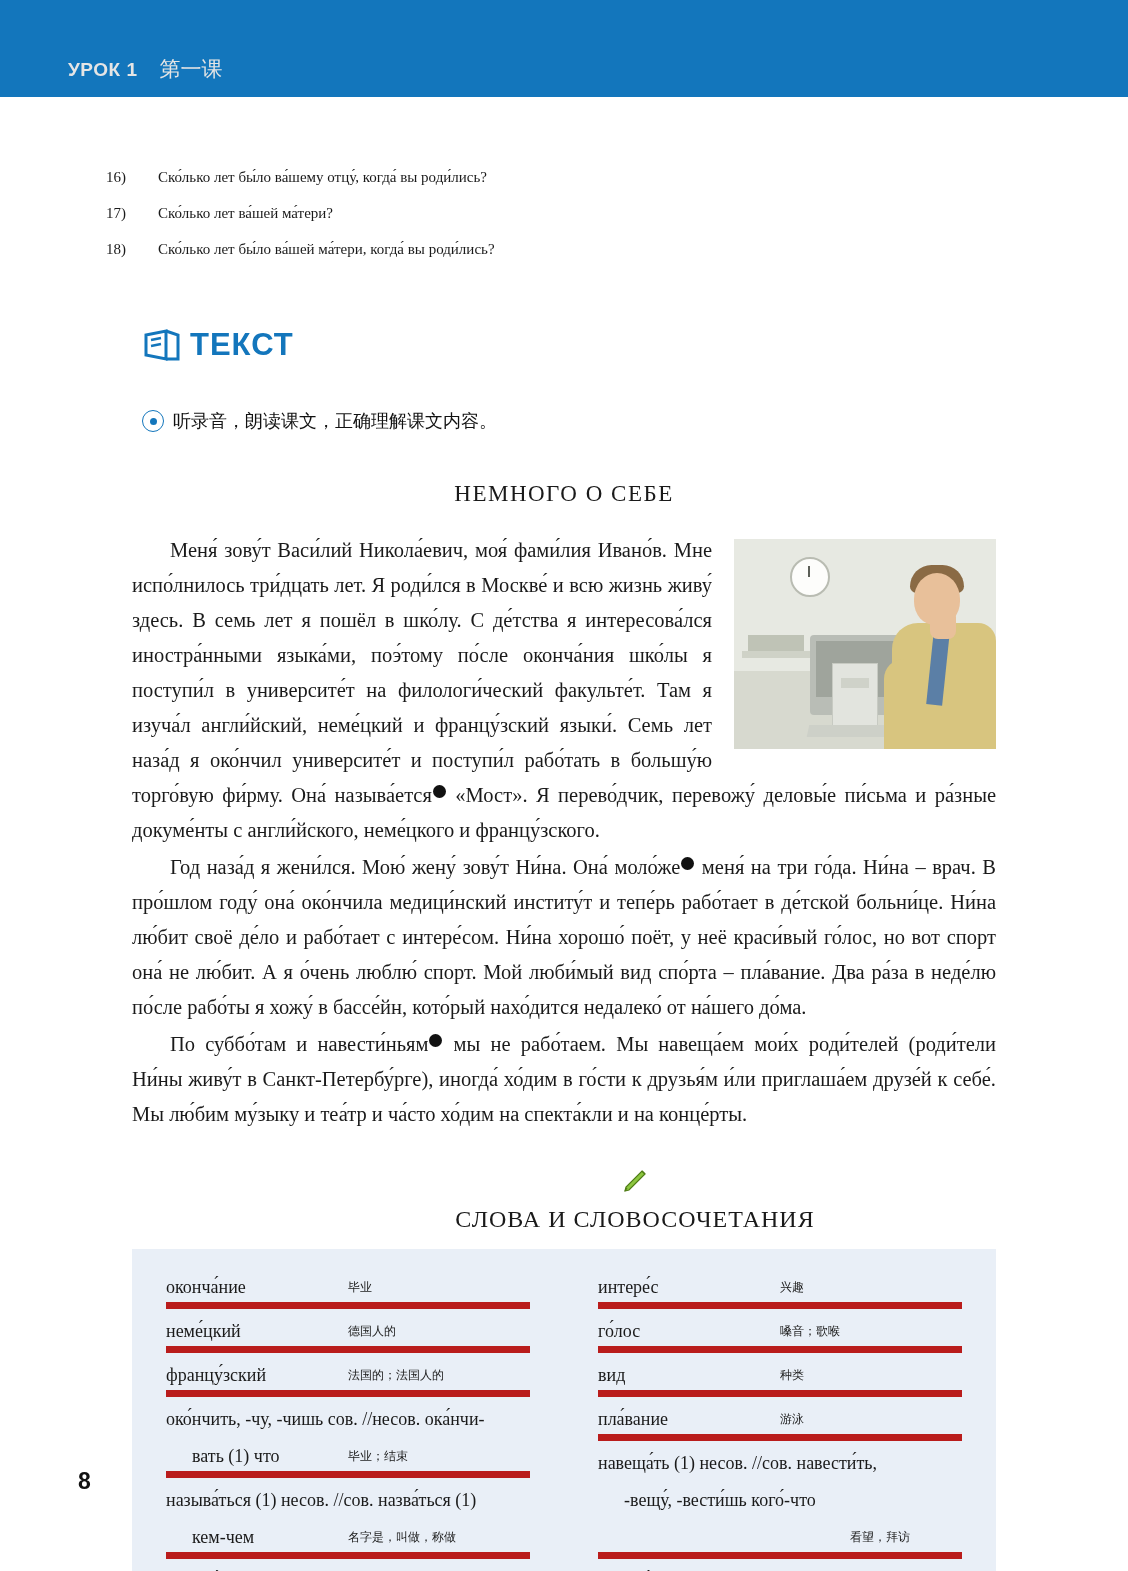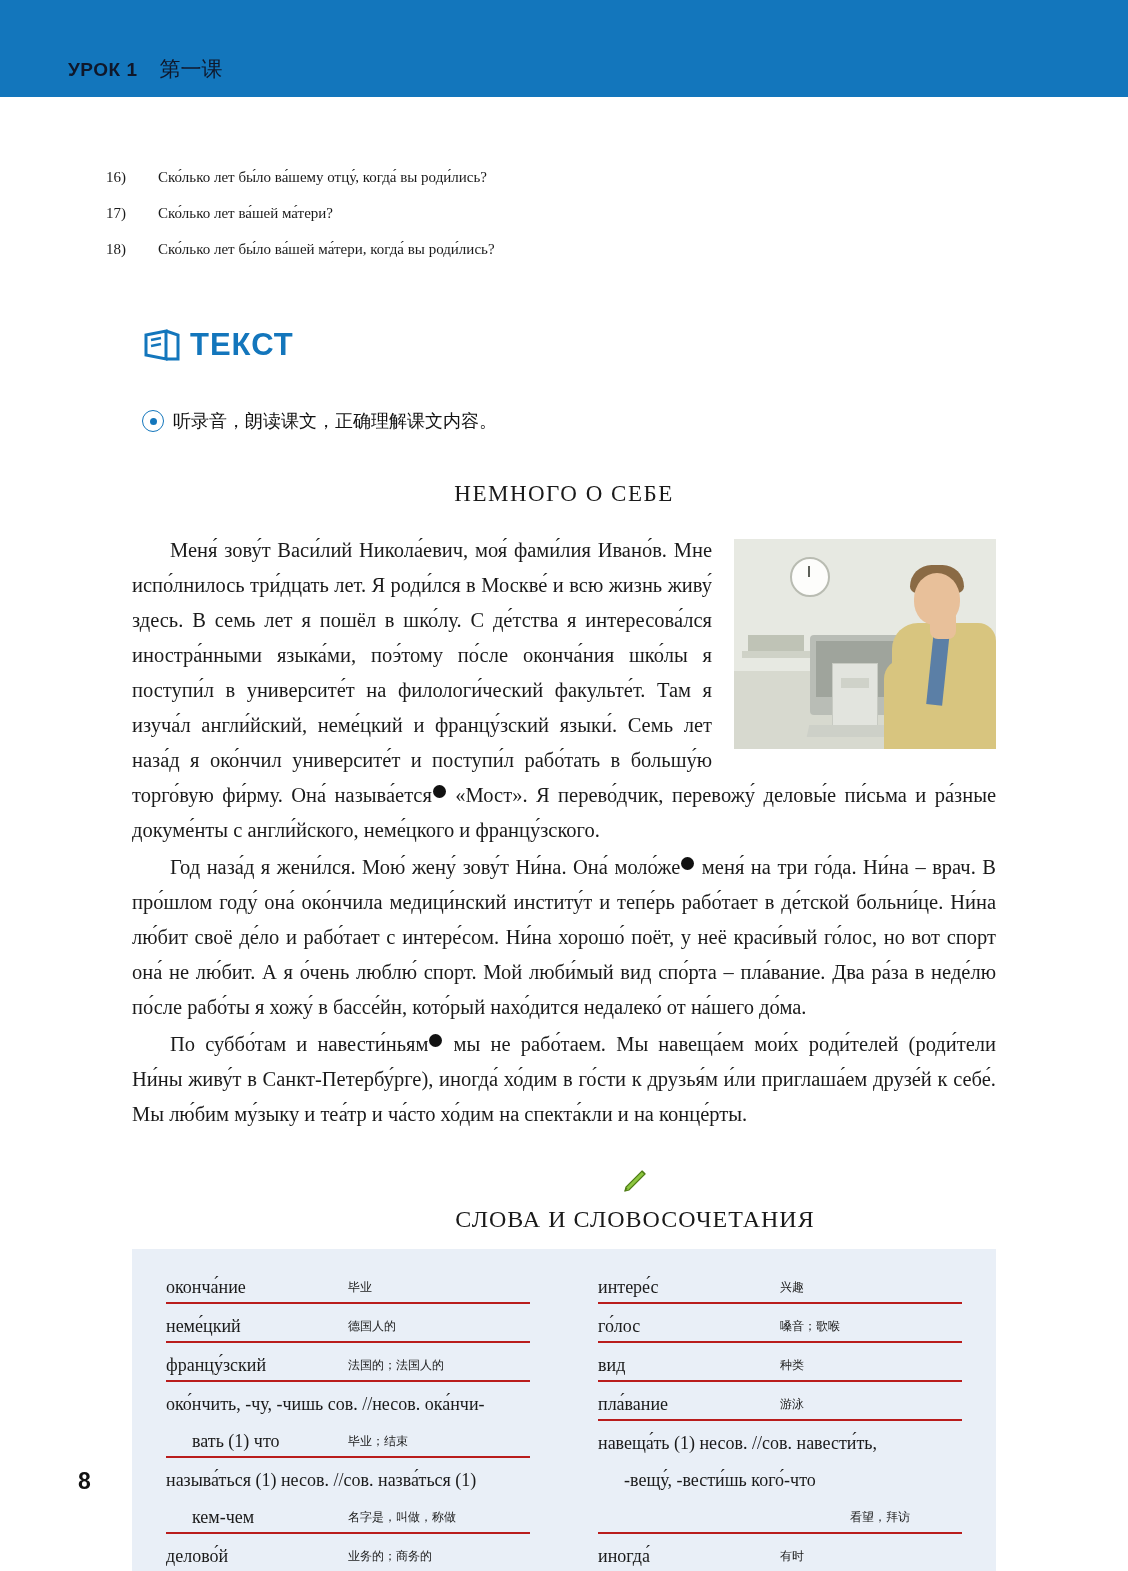--- a/index.html
+++ b/index.html
@@ -24,21 +24,21 @@
     height: 97px;
     background: #1376bc;
   }
   .header-inner {
     position: absolute;
     left: 68px;
     top: 55px;
     display: flex;
     align-items: baseline;
     gap: 22px;
-    color: #0f172a;
+    color: #e5e5e5;
     justify-content: flex-end;
   }
   .header-lesson {
     font-family: "Liberation Sans", sans-serif;
     font-weight: bold;
     font-size: 19px;
     letter-spacing: 0.5px;
   }
   .header-cn {
     font-family: "DejaVu Sans", sans-serif;
@@ -261,21 +261,21 @@
     box-sizing: border-box;
   }
   .vocab-col {
     width: 50%;
     box-sizing: border-box;
     padding: 0 34px;
   }
   .v-row {
     display: flex;
     align-items: flex-end;
-    border-bottom: 2px solid #b91c1c;
+    border-bottom: 7px solid #b91c1c;
     min-height: 32px;
     padding: 3px 0 2px 0;
     font-size: 18px;
     line-height: 26px;
   }
   .v-row.no-line { border-bottom: none; }
   .v-ru { width: 50%; padding-right: 8px; box-sizing: border-box; }
   .v-cn {
     width: 50%;
     font-family: Liberation Sans, sans-serif;

